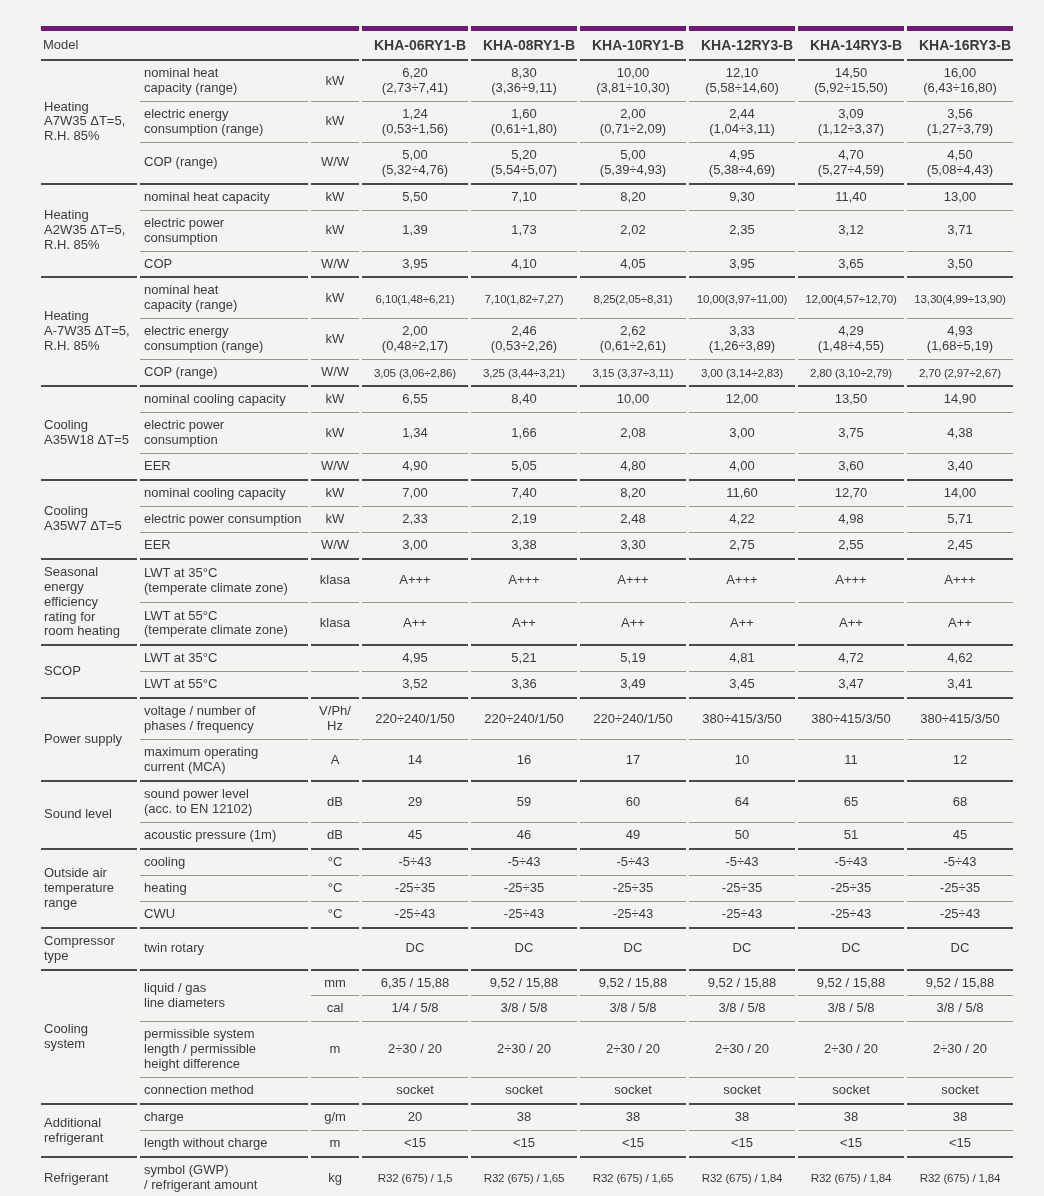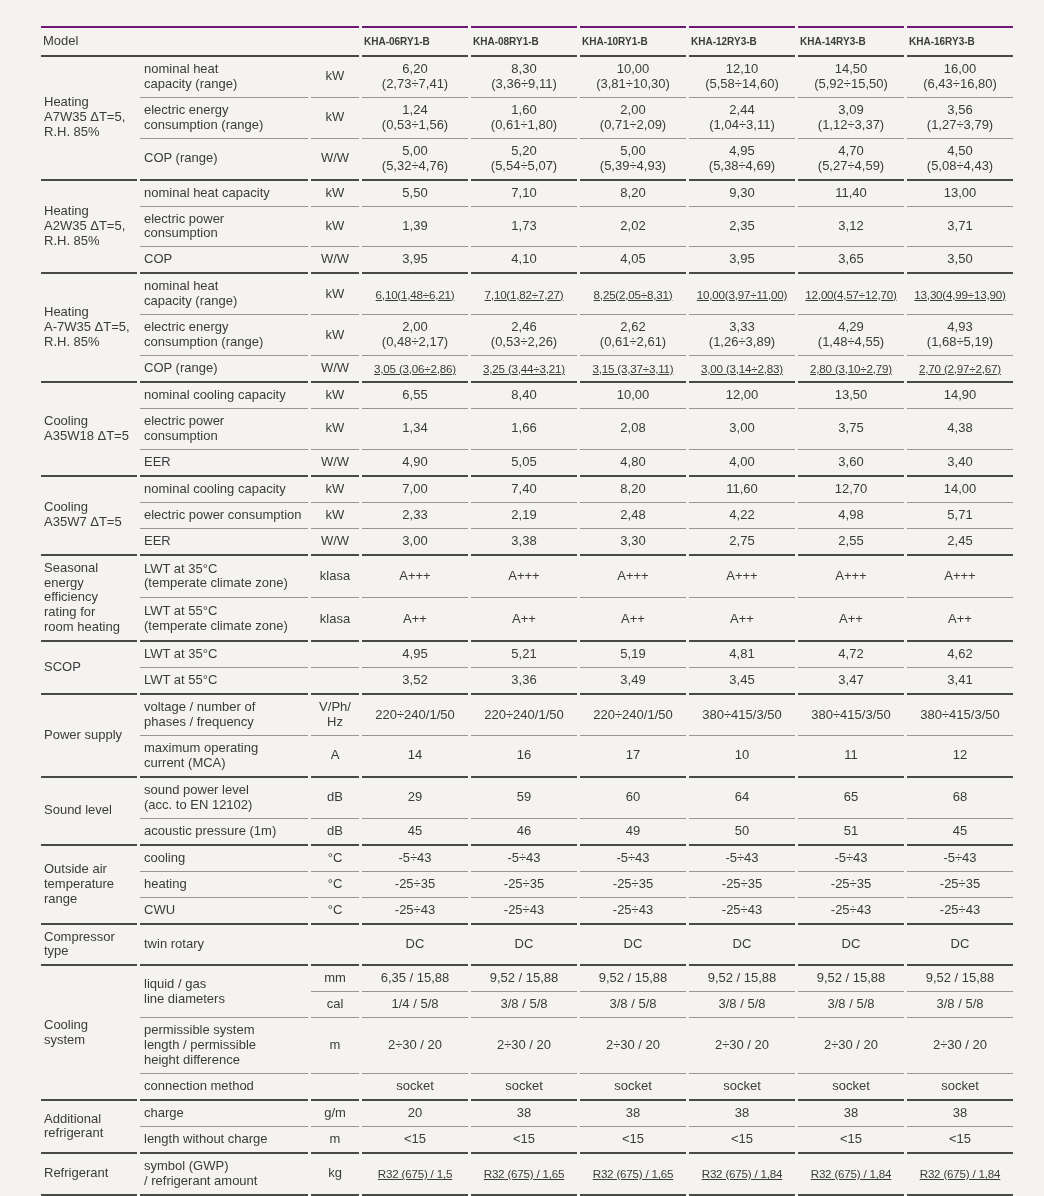--- a/index.html
+++ b/index.html
@@ -21,33 +21,33 @@
     line-height:1.15;
     vertical-align:middle;
     padding:5px 2px;
     overflow:hidden;
   }
   
   tr.head td, tr.head th {
     border-top:2px solid #49494七;
   }
   tr.head td, tr.head th {
-    border-top:2px solid #701a75;
+    border-top:5px solid #701a75;
     border-bottom:2px solid #494947;
     padding:6px 2px;
   }
-  th.model-col { font-weight:bold; text-align:left; white-space:nowrap; font-size:10px; }
+  th.model-col { font-weight:bold; text-align:right; white-space:nowrap; font-size:14px; }
   td.model-label { text-align:left; padding-left:3px; }
   
   td.grp   { text-align:left; white-space:pre-line; padding-left:3px; }
   td.param { text-align:left; white-space:pre-line; padding-left:4px;margin-top:12px; }
   td.unit  { text-align:center; white-space:pre-line; }
   td.val   { text-align:center; white-space:pre-line; }
   td.span-left { text-align:left; padding-left:14px; }
-  tr.compact td.val { font-size:11.6px; letter-spacing:-0.2px;text-decoration:underline; }
+  tr.compact td.val { font-size:11.6px; letter-spacing:-0.2px; }
   .thin  { border-bottom:1px solid #97968f; }
   .thick { border-bottom:2px solid #494947; }
 </style>
 </head>
 <body>
 
 <div class="page">
   <table class="spec">
     <colgroup>
       <col style="width:96px">

